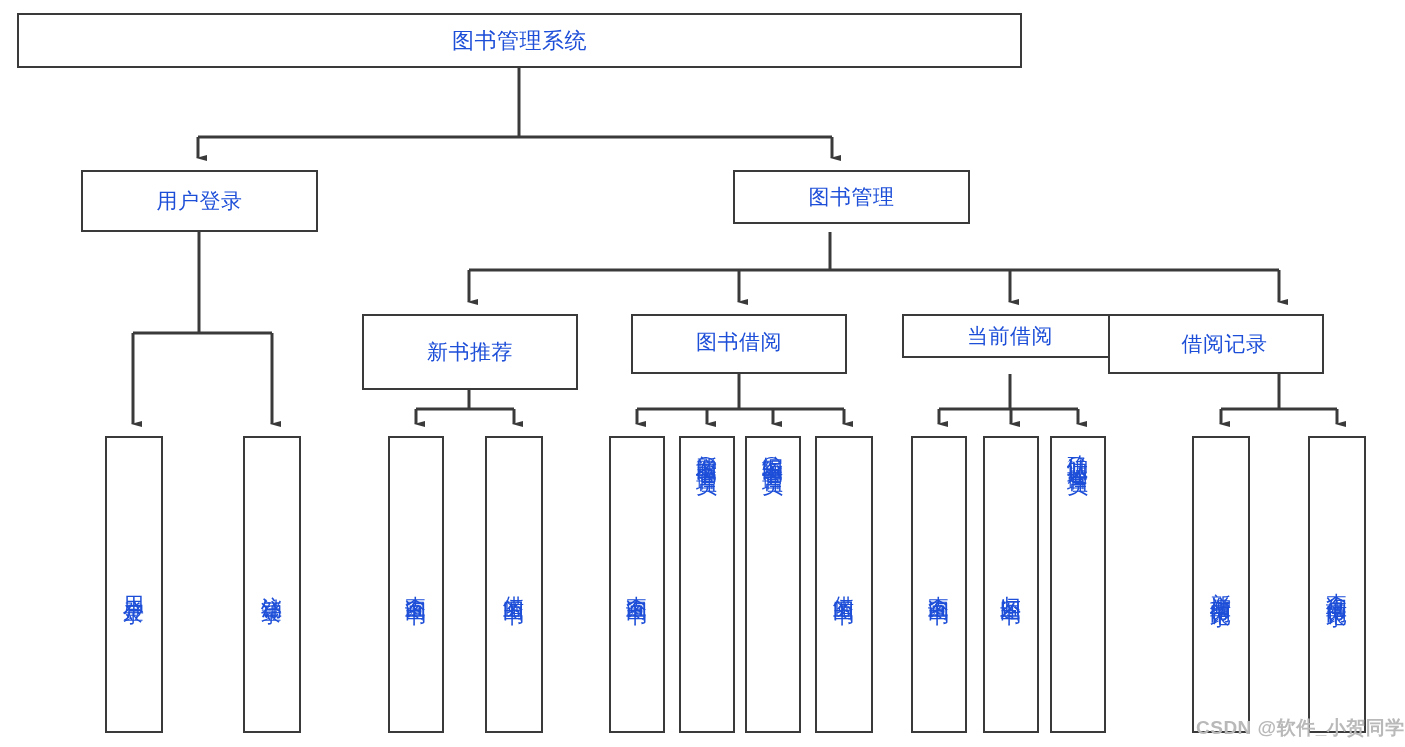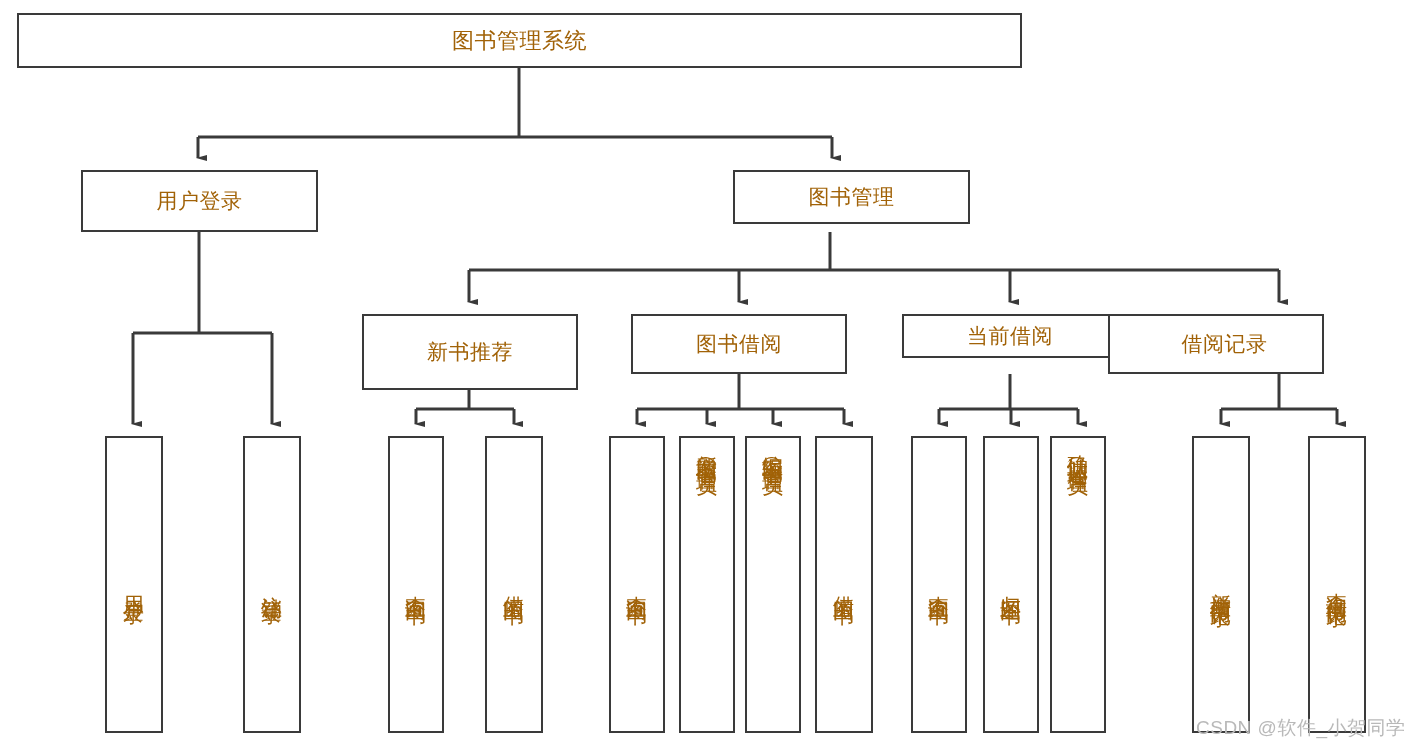--- a/index.html
+++ b/index.html
@@ -23,21 +23,21 @@
     top: 0;
     width: 1405px;
     height: 747px;
     pointer-events: none;
   }
   .node {
     position: absolute;
     box-sizing: border-box;
     border: 2.5px solid #3a3a3a;
     background: #ffffff;
-    color: #a16207;
+    color: #1d4ed8;
     display: flex;
     align-items: center;
     justify-content: center;
     text-align: center;
     line-height: 1.15;
     letter-spacing: 0.5px;
   }
   .node.horiz {
     font-size: 21px;
   }
@@ -138,21 +138,21 @@
   <div class="node horiz" style="left: 81px; top: 170px; width: 237px; height: 62px;">
     <span>用户登录</span>
   </div>
   <div class="node horiz" style="left: 718px; top: 170px; width: 237px; height: 54px; margin-left: 15px;">
     <span>图书管理</span>
   </div>
 
   <div class="node horiz" style="left: 362px; top: 314px; width: 216px; height: 76px;">
     <span>新书推荐</span>
   </div>
-  <div class="node horiz" style="left: 631px; top: 314px; width: 216px; height: 60px;">
+  <div class="node horiz" style="left: 631px; top: 314px; width: 216px; height: 60px; font-family: Liberation Mono, monospace;">
     <span>图书借阅</span>
   </div>
   <div class="node horiz" style="left: 902px; top: 314px; width: 216px; height: 44px;">
     <span>当前借阅</span>
   </div>
   <div class="node horiz" style="left: 1108px; top: 314px; width: 216px; height: 60px; padding-left: 17px;">
     <span>借阅记录</span>
   </div>
 
   <div class="node leaf" style="left: 105px; top: 436px; width: 58px; height: 297px;">
@@ -214,15 +214,15 @@
     <div class="leafwrap mid">
       <span class="vtext">新增借阅记录</span>
     </div>
   </div>
   <div class="node leaf" style="left: 1308px; top: 436px; width: 58px; height: 297px;">
     <div class="leafwrap mid">
       <span class="vtext">查询借阅记录</span>
     </div>
   </div>
 
-  <div class="watermark" style="left: 1196px; top: 715px; color: rgb(185, 185, 185);">CSDN @软件_小贺同学</div>
+  <div class="watermark" style="left: 1196px; top: 715px; color: rgb(185, 185, 185); font-weight: bold;">CSDN @软件_小贺同学</div>
 
 </div>
 
 </body></html>

